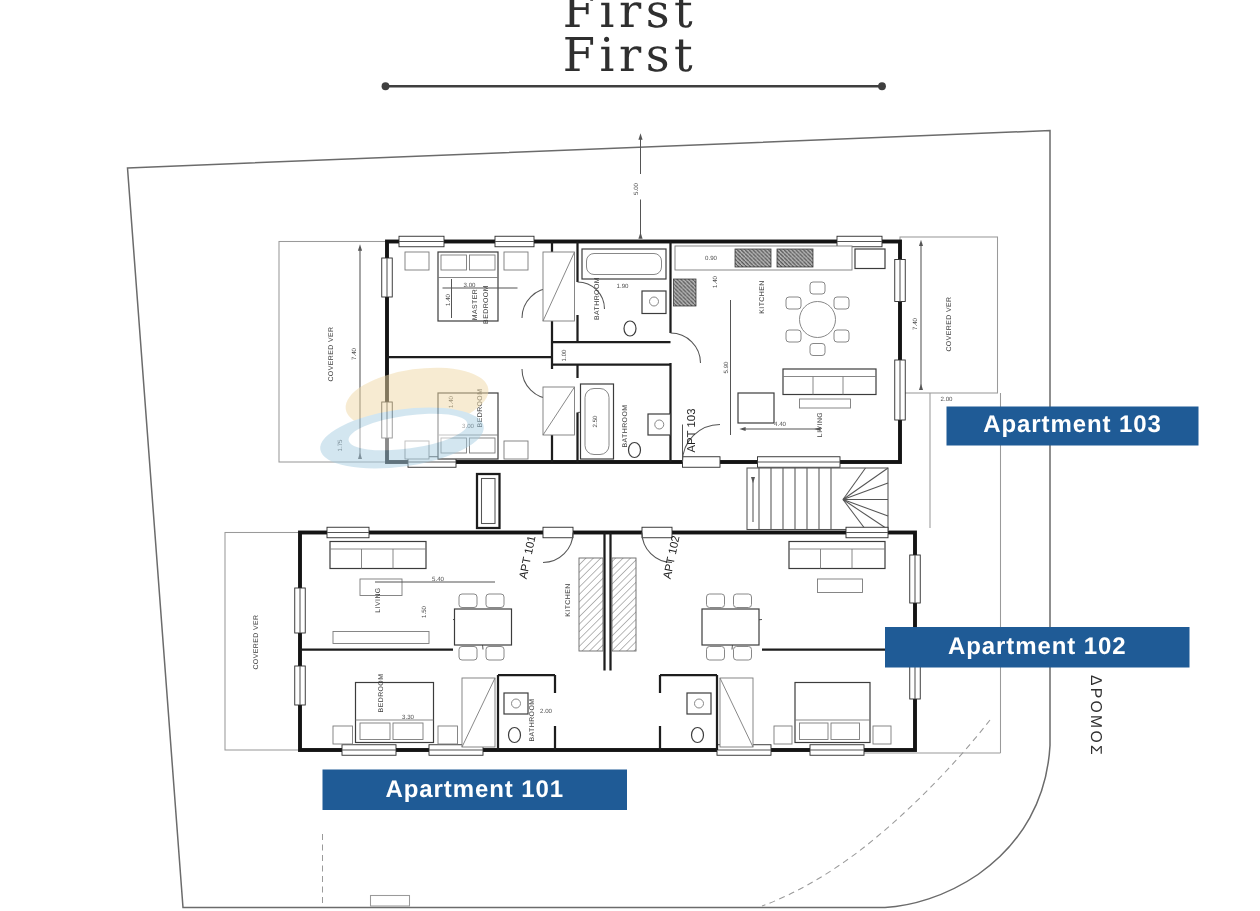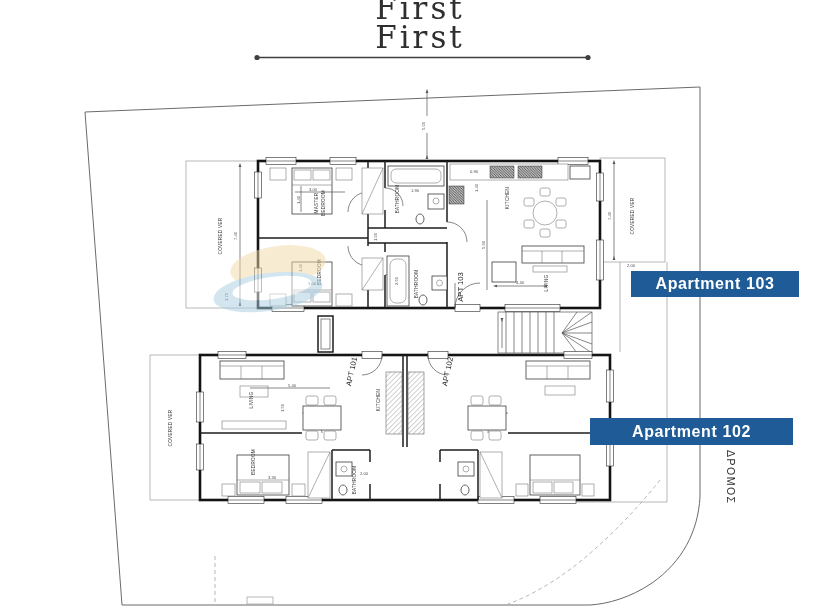--- a/index.html
+++ b/index.html
@@ -377,14 +377,15 @@
   <text class="road" x="727" y="450" transform="rotate(90 727 450)">ΔΡΟΜΟΣ</text>
 </svg>
 
 <div class="title">
   <div>First</div>
   <div>First</div>
 </div>
 
 <div class="apt-box" id="box103">Apartment 103</div>
 <div class="apt-box" id="box102">Apartment 102</div>
+<div class="apt-box" id="box101">Apartment 101</div>
 
 </div>
 
 </body></html>

